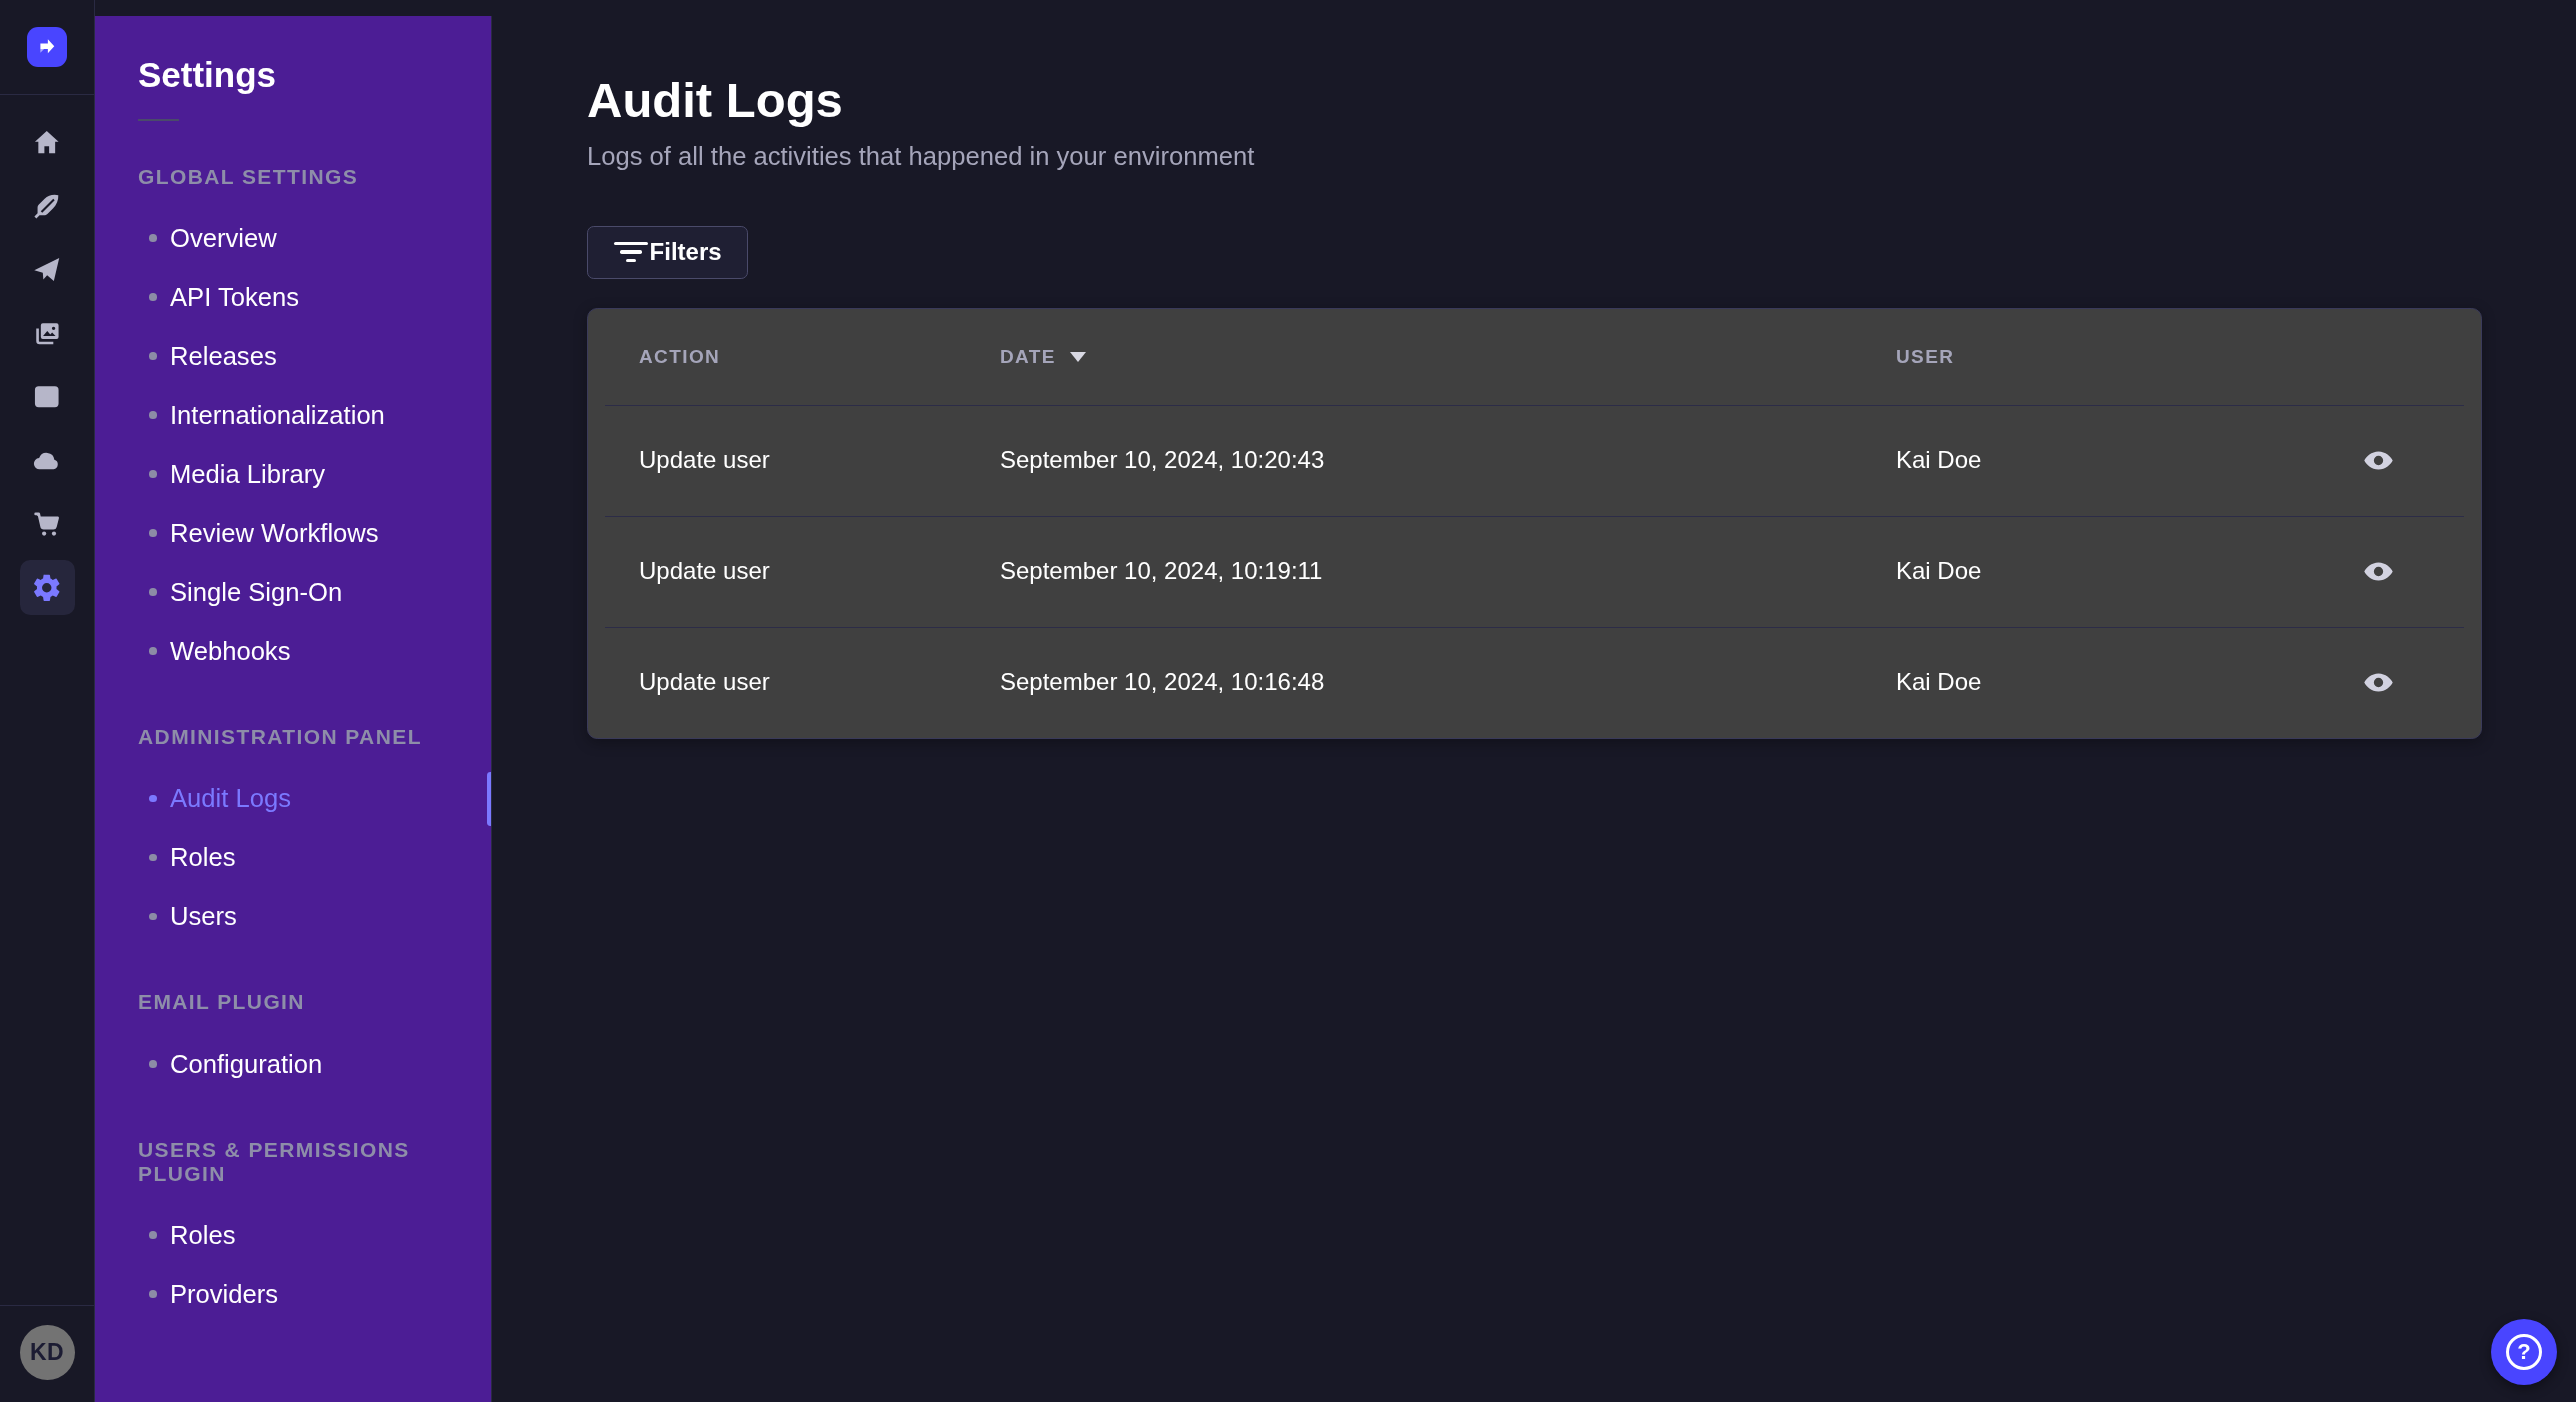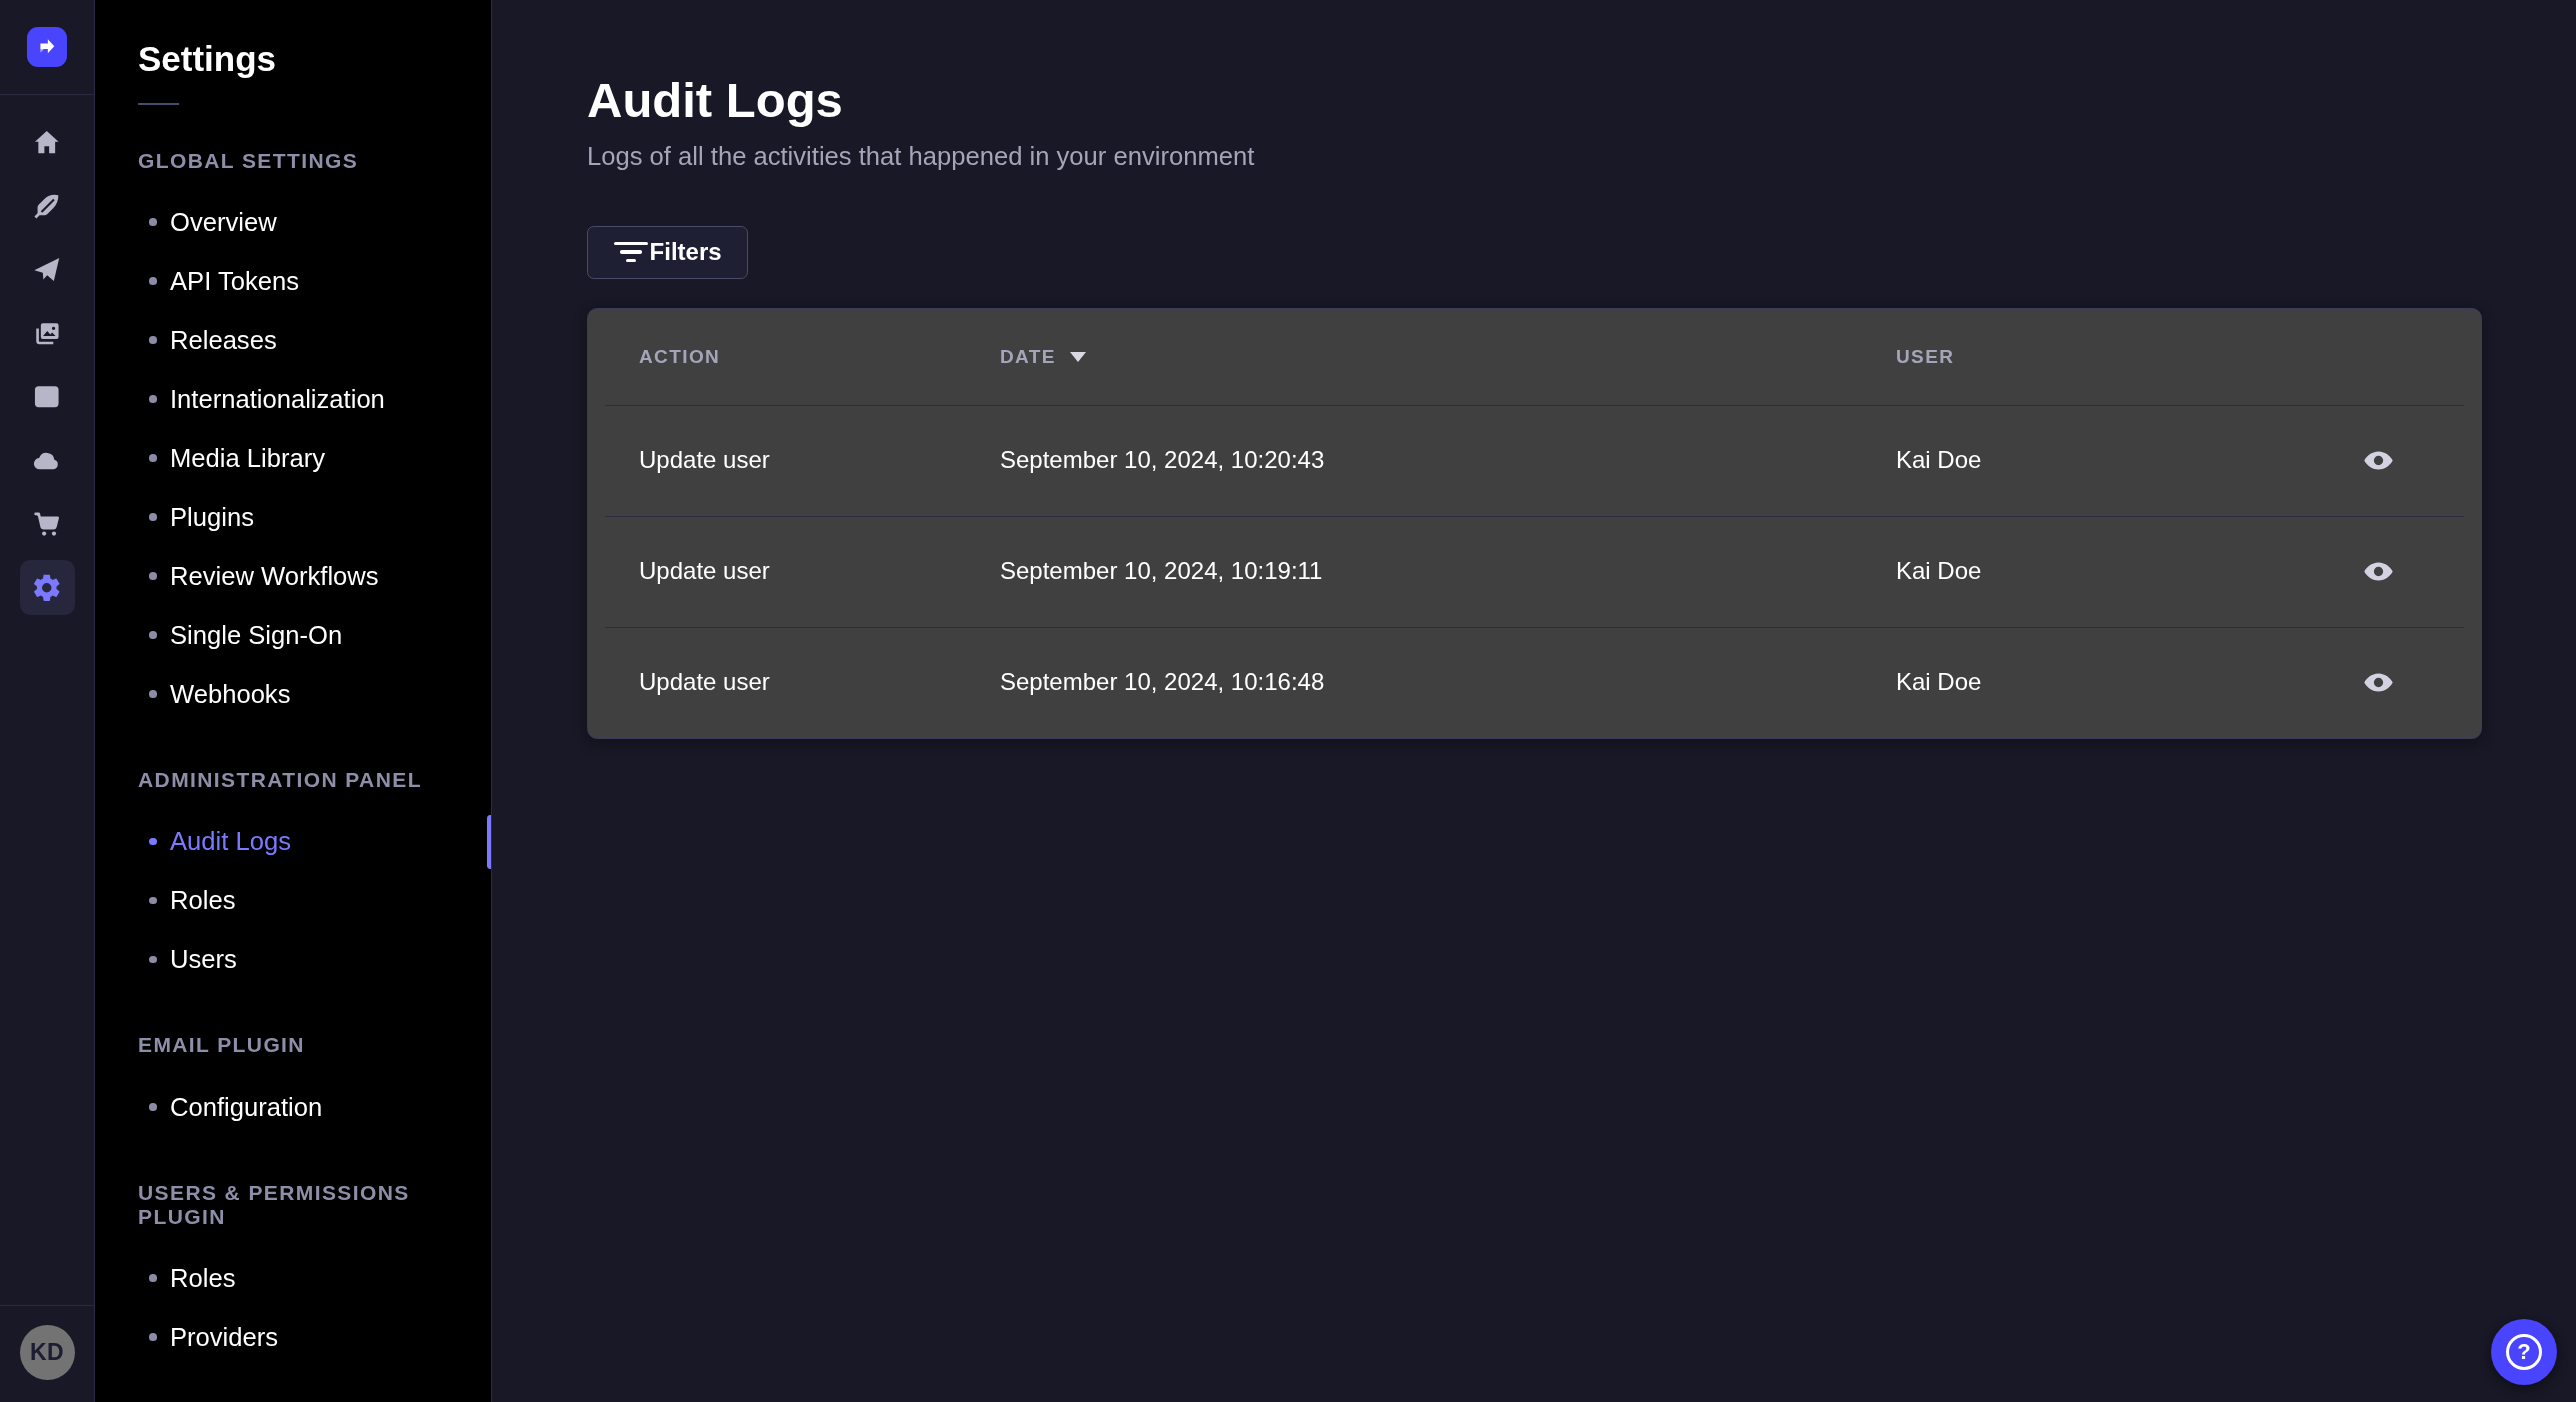--- a/index.html
+++ b/index.html
@@ -37,22 +37,22 @@
     display:flex; justify-content:center;
   }
   .avatar {
     width:55px; height:55px; border-radius:50%; background:#737373; color:#1c1c33;
     display:flex; align-items:center; justify-content:center;
     font-size:23px; font-weight:700; cursor:pointer; letter-spacing:0.4px;
   }
 
   
   .subnav {
-    position:absolute; left:95px; top:0; bottom:0; width:397px;
-    border-right:0.9px solid #2a2a43; background:#000000; z-index:2; overflow:hidden;
+    position:absolute; left:95px; top:16px; bottom:0; width:397px;
+    border-right:0.9px solid #2a2a43; background:#4c1d95; z-index:2; overflow:hidden;
   }
   .subnav h1 { margin:39px 0 0 43px; font-size:35px; font-weight:700; color:#ffffff; }
   .subnav .head-divider { width:41px; height:1.7px; background:#4a4a6a; margin:24px 0 0 43px; }
   .section-label {
     margin:44px 0 20.4px 43px; font-size:21px; font-weight:700; letter-spacing:1.4px;
     color:#8e8ea9; text-transform:uppercase;
   }
   ul.nav-items { list-style:none; margin:0; padding:0; }
   li.nav-item {
     position:relative; height:59px; display:flex; align-items:center;
@@ -214,24 +214,20 @@
           <span class="bullet"></span>
           <span>Releases</span>
         </li>
         <li class="nav-item">
           <span class="bullet"></span>
           <span>Internationalization</span>
         </li>
         <li class="nav-item">
           <span class="bullet"></span>
           <span>Media Library</span>
-        </li>
-        <li class="nav-item">
-          <span class="bullet"></span>
-          <span>Plugins</span>
         </li>
         <li class="nav-item">
           <span class="bullet"></span>
           <span>Review Workflows</span>
         </li>
         <li class="nav-item">
           <span class="bullet"></span>
           <span>Single Sign-On</span>
         </li>
         <li class="nav-item">

